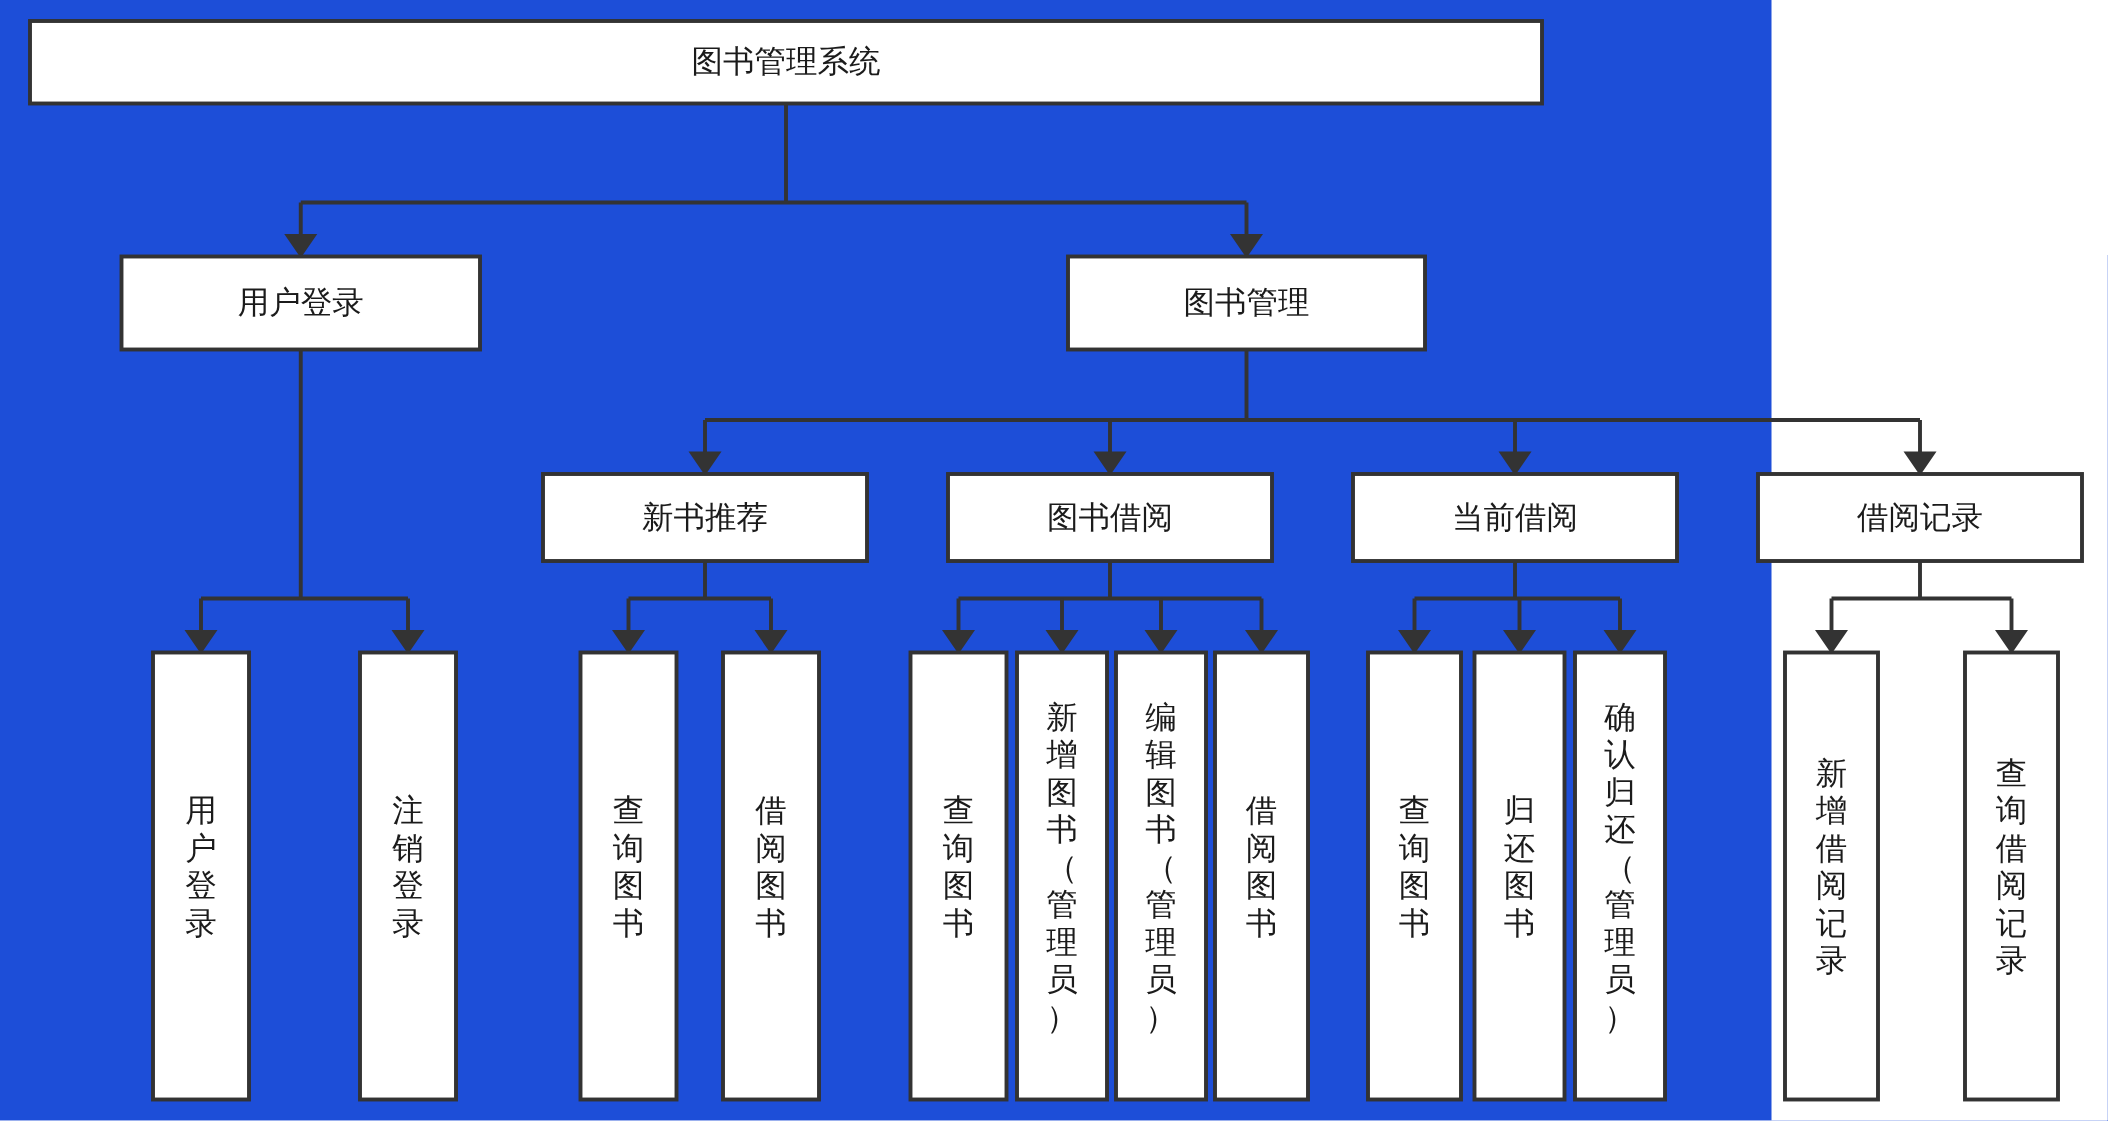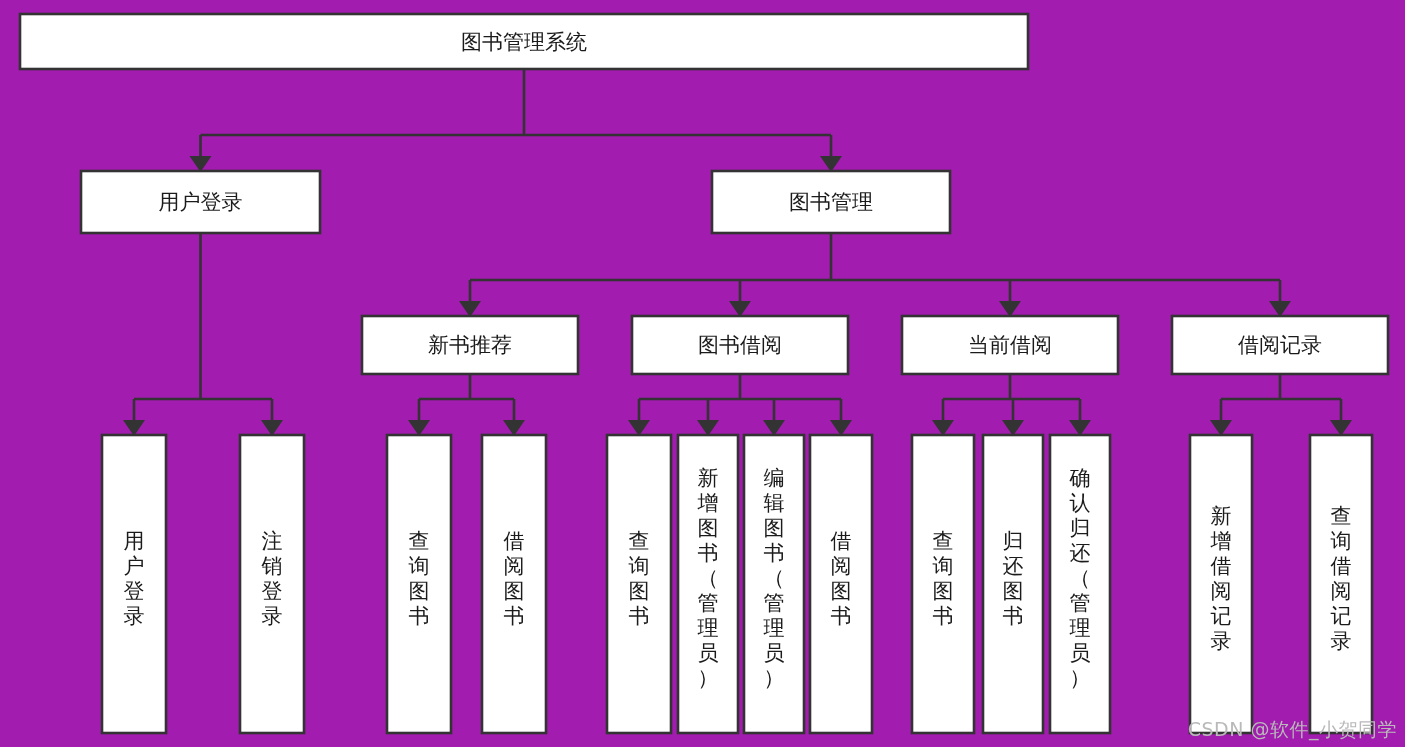--- a/index.html
+++ b/index.html
@@ -8,23 +8,23 @@
     background: #ffffff;
   }
   body {
     width: 1405px;
     height: 747px;
     font-family: "DejaVu Sans", "Liberation Sans", sans-serif;
     overflow: hidden;
   }
   #diagram-root {
     position: relative;
-    width: 1405px;
+    width: 1181px;
     height: 747px;
-    background: #a21caf;
+    background: #1d4ed8;
   }
   svg.flow {
     position: absolute;
     left: 0;
     top: 0;
     width: 1405px;
     height: 747px;
     display: block;
   }
   .node-rect {
@@ -201,14 +201,13 @@
         <g>
           <rect x="1190" y="435" width="62" height="298" class="node-rect"></rect>
           <text x="1221" class="node-label-v"><tspan x="1221" y="522.5">新</tspan><tspan x="1221" y="547.5">增</tspan><tspan x="1221" y="572.5">借</tspan><tspan x="1221" y="597.5">阅</tspan><tspan x="1221" y="622.5">记</tspan><tspan x="1221" y="647.5">录</tspan></text>
         </g>
         <g>
           <rect x="1310" y="435" width="62" height="298" class="node-rect"></rect>
           <text x="1341" class="node-label-v"><tspan x="1341" y="522.5">查</tspan><tspan x="1341" y="547.5">询</tspan><tspan x="1341" y="572.5">借</tspan><tspan x="1341" y="597.5">阅</tspan><tspan x="1341" y="622.5">记</tspan><tspan x="1341" y="647.5">录</tspan></text>
         </g>
       </g>
   </svg>
-  <div class="watermark">CSDN @软件_小贺同学</div>
 </div>
 
 </body></html>

